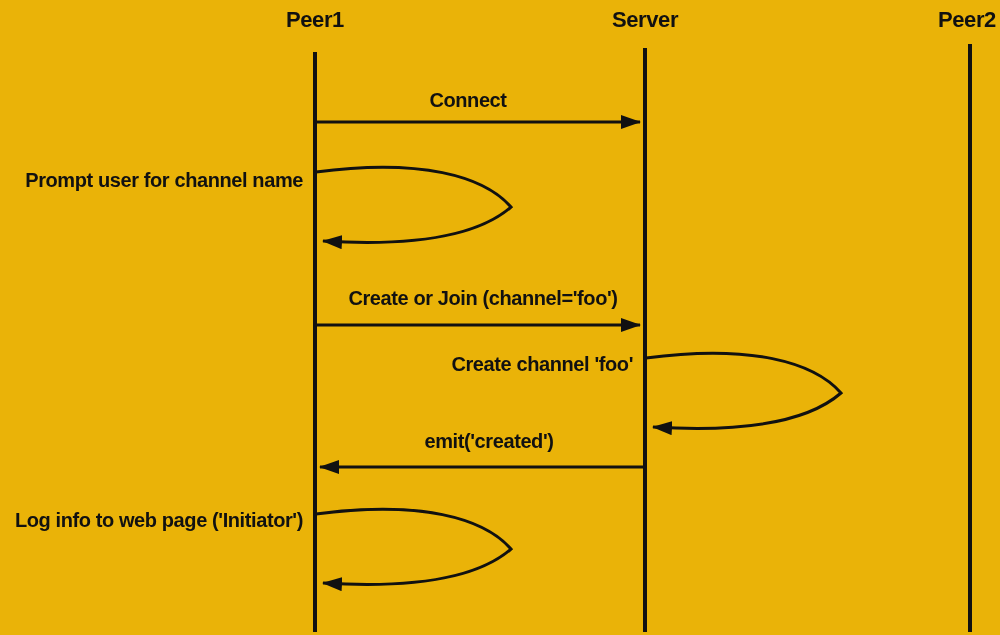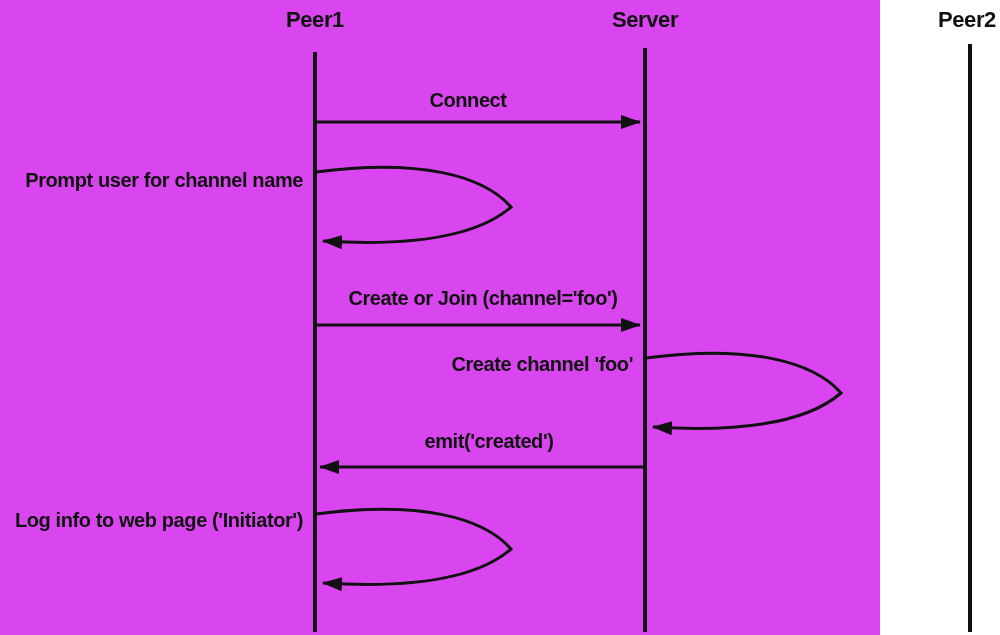--- a/index.html
+++ b/index.html
@@ -2,23 +2,23 @@
 <html><head>
 <meta charset="utf-8">
 <style>
   html, body {
     margin: 0;
     padding: 0;
     background: #ffffff;
   }
   .stage {
     position: relative;
-    width: 880px;
+    width: 1000px;
     height: 635px;
-    background: #d946ef;
+    background: #eab308;
     font-family: "Liberation Sans", sans-serif;
   }
   svg text {
     font-family: "Liberation Sans", sans-serif;
     fill: #111111;
     font-weight: 600;
     letter-spacing: -0.4px;
   }
   .actor-label {
     font-size: 22px;

